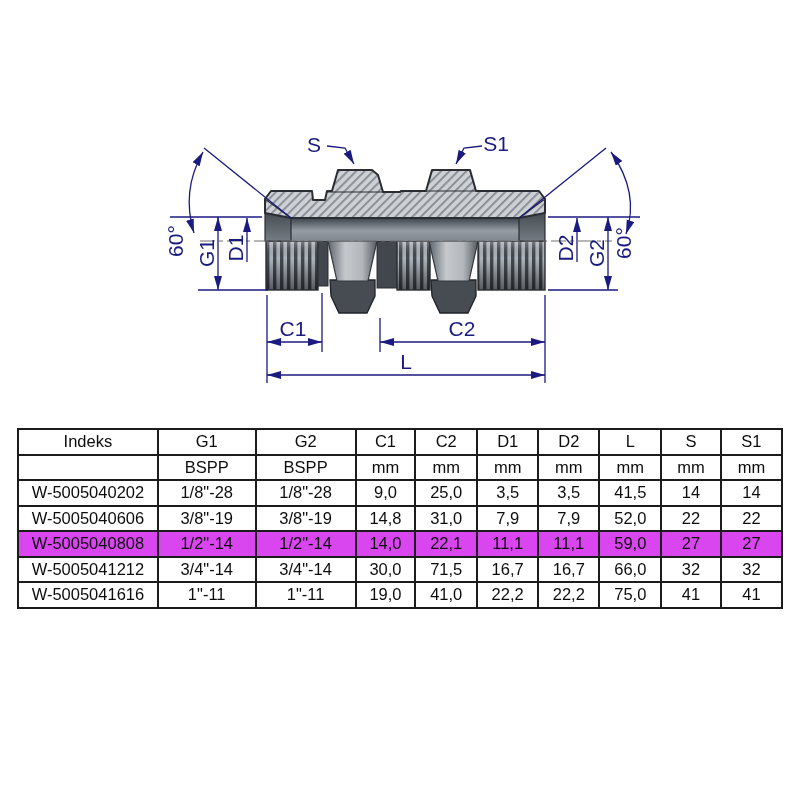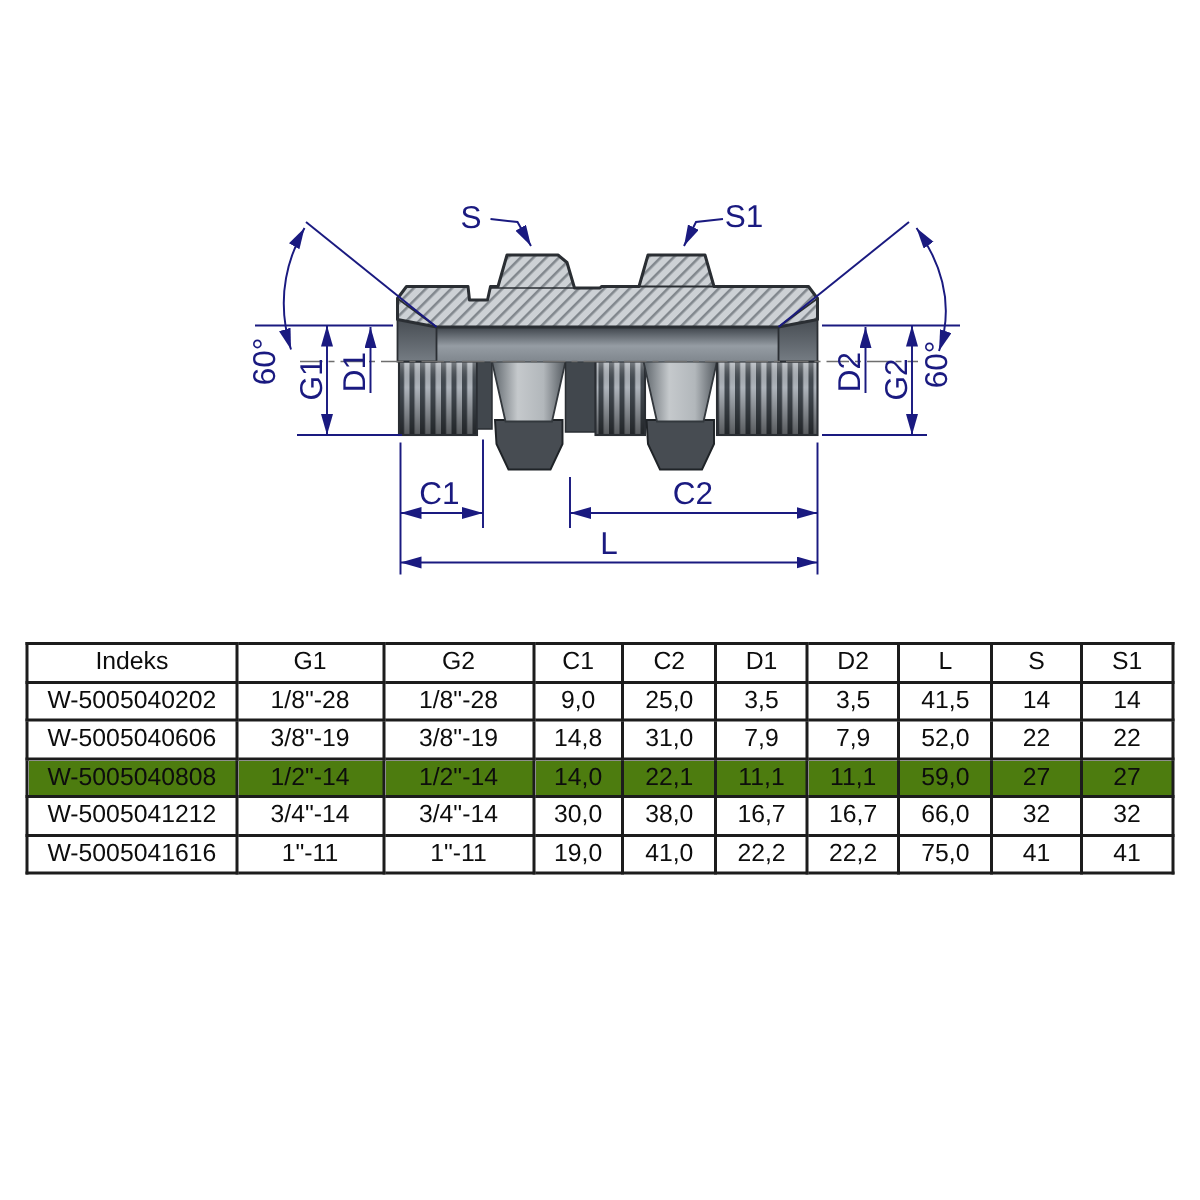--- a/index.html
+++ b/index.html
@@ -5,21 +5,21 @@
   html,body{margin:0;padding:0;background:#ffffff;}
   .page{position:relative;width:800px;height:800px;background:#fff;overflow:hidden;
         font-family:"Liberation Sans",sans-serif;}
   svg{position:absolute;left:0;top:0;}
   .dim-text{font-family:"Liberation Sans",sans-serif;font-size:21px;fill:#1a1a80;}
   .tablewrap{position:absolute;left:17px;top:428px;width:766px;}
   table{border-collapse:collapse;width:100%;table-layout:fixed;
         font-size:16.5px;color:#0d0d0d;padding-left:14px;}
   td{border:2px solid #1c1c1c;text-align:center;height:23.5px;padding:0 1px;
      white-space:nowrap;overflow:hidden;font-weight:400;}
-  tr.highlight td{background:#4d7c0f;}
+  tr.highlight td{background:#d946ef;}
   col.c0{width:18.3%}col.c1{width:12.8%}col.c2{width:13.1%}col.c3{width:7.8%}
   col.c4{width:8.1%}col.c5{width:8.0%}col.c6{width:8.0%}col.c7{width:8.1%}
   col.c8{width:7.8%}col.c9{width:8.0%}
 </style>
 </head>
 <body>
 
 <div class="page">
 
   <svg width="800" height="425" viewBox="0 0 800 425">
@@ -163,20 +163,32 @@
             <td>G2</td>
             <td>C1</td>
             <td>C2</td>
             <td>D1</td>
             <td>D2</td>
             <td>L</td>
             <td>S</td>
             <td>S1</td>
           </tr>
           <tr>
+            <td></td>
+            <td>BSPP</td>
+            <td>BSPP</td>
+            <td>mm</td>
+            <td>mm</td>
+            <td>mm</td>
+            <td>mm</td>
+            <td>mm</td>
+            <td>mm</td>
+            <td>mm</td>
+          </tr>
+          <tr>
             <td>W-5005040202</td>
             <td>1/8"-28</td>
             <td>1/8"-28</td>
             <td>9,0</td>
             <td>25,0</td>
             <td>3,5</td>
             <td>3,5</td>
             <td>41,5</td>
             <td>14</td>
             <td>14</td>
@@ -203,21 +215,21 @@
             <td>11,1</td>
             <td>59,0</td>
             <td>27</td>
             <td>27</td>
           </tr>
           <tr>
             <td>W-5005041212</td>
             <td>3/4"-14</td>
             <td>3/4"-14</td>
             <td>30,0</td>
-            <td>38,0</td>
+            <td>71,5</td>
             <td>16,7</td>
             <td>16,7</td>
             <td>66,0</td>
             <td>32</td>
             <td>32</td>
           </tr>
           <tr>
             <td>W-5005041616</td>
             <td>1"-11</td>
             <td>1"-11</td>

